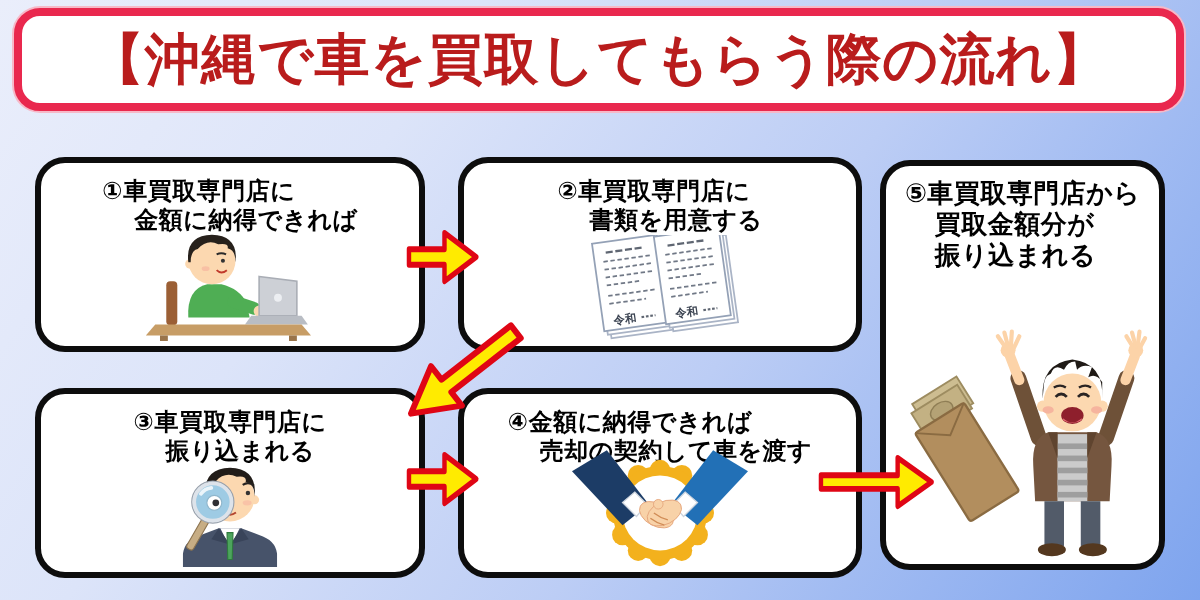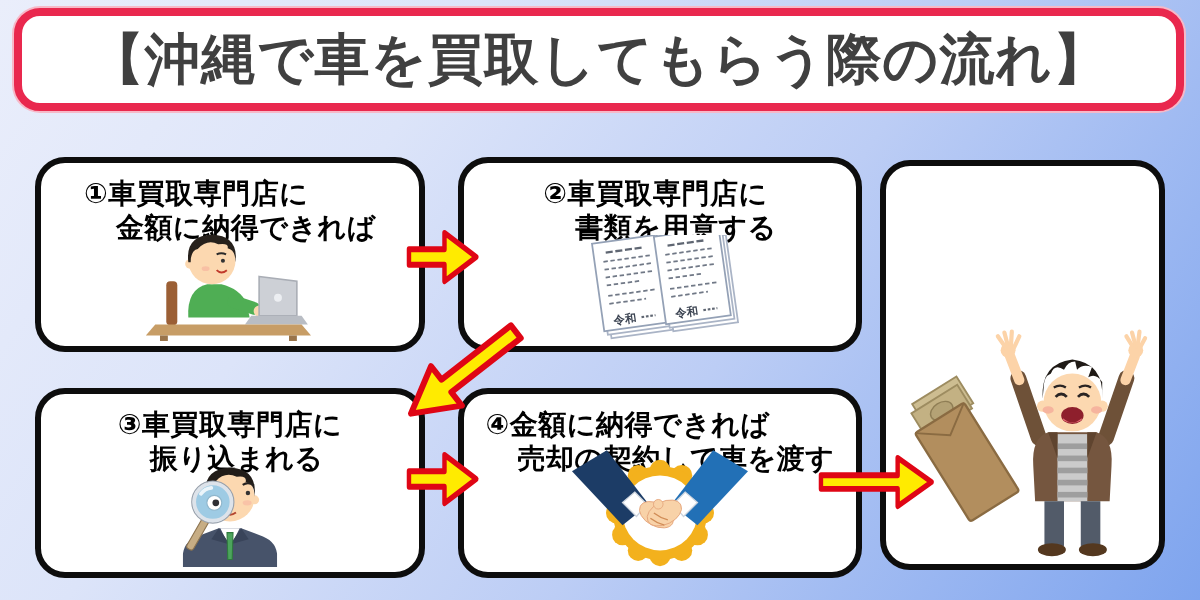--- a/index.html
+++ b/index.html
@@ -9,29 +9,29 @@
     font-family:"Liberation Sans","DejaVu Sans",sans-serif;
   }
   .title-box {
     position:absolute; left:14px; top:8px; width:1170px; height:103px;
     background:#ffffff; border:8px solid #e9284e; border-radius:26px;
     box-shadow:0 0 0 2px #f6b9c8;
     display:flex; align-items:center; justify-content:center;
     box-sizing:border-box; z-index:2;
   }
   .title-text {
-    color:#404040; font-size:55px; font-weight:900; letter-spacing:1px;
+    color:#b91c1c; font-size:55px; font-weight:900; letter-spacing:1px;
     white-space:nowrap; line-height:1;
   }
   .box {
     position:absolute; background:#ffffff; border:6px solid #0d0d0d;
     border-radius:30px; box-sizing:border-box; z-index:1;
   }
   .step-text {
-    font-weight:900; font-size:28px; line-height:1.2; color:#000;
+    font-weight:900; font-size:24px; line-height:1.2; color:#000;
     width:fit-content; margin:14px auto 0; letter-spacing:0.5px;
   }
   .step-text .ind { padding-left:32px; }
   .box5 .step-text { font-size:26px; margin:12px auto 0; }
   .box5 .step-text .ind { padding-left:30px; }
   .illus { position:absolute; left:50%; transform:translateX(-50%); bottom:5px; }
   .arrow { position:absolute; z-index:5; }
 </style>
 </head>
 <body>
@@ -101,20 +101,25 @@
         <line x1="10" y1="49" x2="48" y2="49" stroke="#707886" stroke-width="2" stroke-dasharray="5 3"></line>
         <line x1="10" y1="61" x2="64" y2="61" stroke="#707886" stroke-width="2" stroke-dasharray="5 3"></line>
         <line x1="10" y1="70" x2="52" y2="70" stroke="#707886" stroke-width="2" stroke-dasharray="5 3"></line>
         <text x="12" y="94" font-size="13" font-weight="bold" fill="#3e4654">令和</text>
         <line x1="44" y1="90" x2="60" y2="90" stroke="#5f6672" stroke-width="2.4" stroke-dasharray="3 2"></line>
       </g>
     </svg>
   </div>
 
   <div class="box box5" style="left:880px; top:160px; width:285px; height:410px;">
+    <div class="step-text">
+      <div><span>⑤</span><span>車買取専門店から</span></div>
+      <div class="ind">買取金額分が</div>
+      <div class="ind">振り込まれる</div>
+    </div>
     <svg class="illus" width="252" height="246" viewBox="0 0 270 264">
       <g transform="rotate(-32 75 160)">
         <rect x="58" y="76" width="56" height="34" fill="#cdbd91" stroke="#9d8c60" stroke-width="2"></rect>
         <rect x="52" y="84" width="58" height="30" fill="#c3b183" stroke="#9d8c60" stroke-width="2"></rect>
         <ellipse cx="81" cy="99" rx="13" ry="9" fill="#b4a275" stroke="#8f7e55" stroke-width="1.5"></ellipse>
         <rect x="44" y="104" width="62" height="112" rx="3" fill="#b28e5e" stroke="#8a6b42" stroke-width="2.5"></rect>
         <path d="M44,104 L75,126 L106,104" fill="none" stroke="#8a6b42" stroke-width="2"></path>
       </g>
       <g>
         <line x1="152" y1="134" x2="130" y2="70" stroke="#6e5138" stroke-width="17" stroke-linecap="round"></line>

